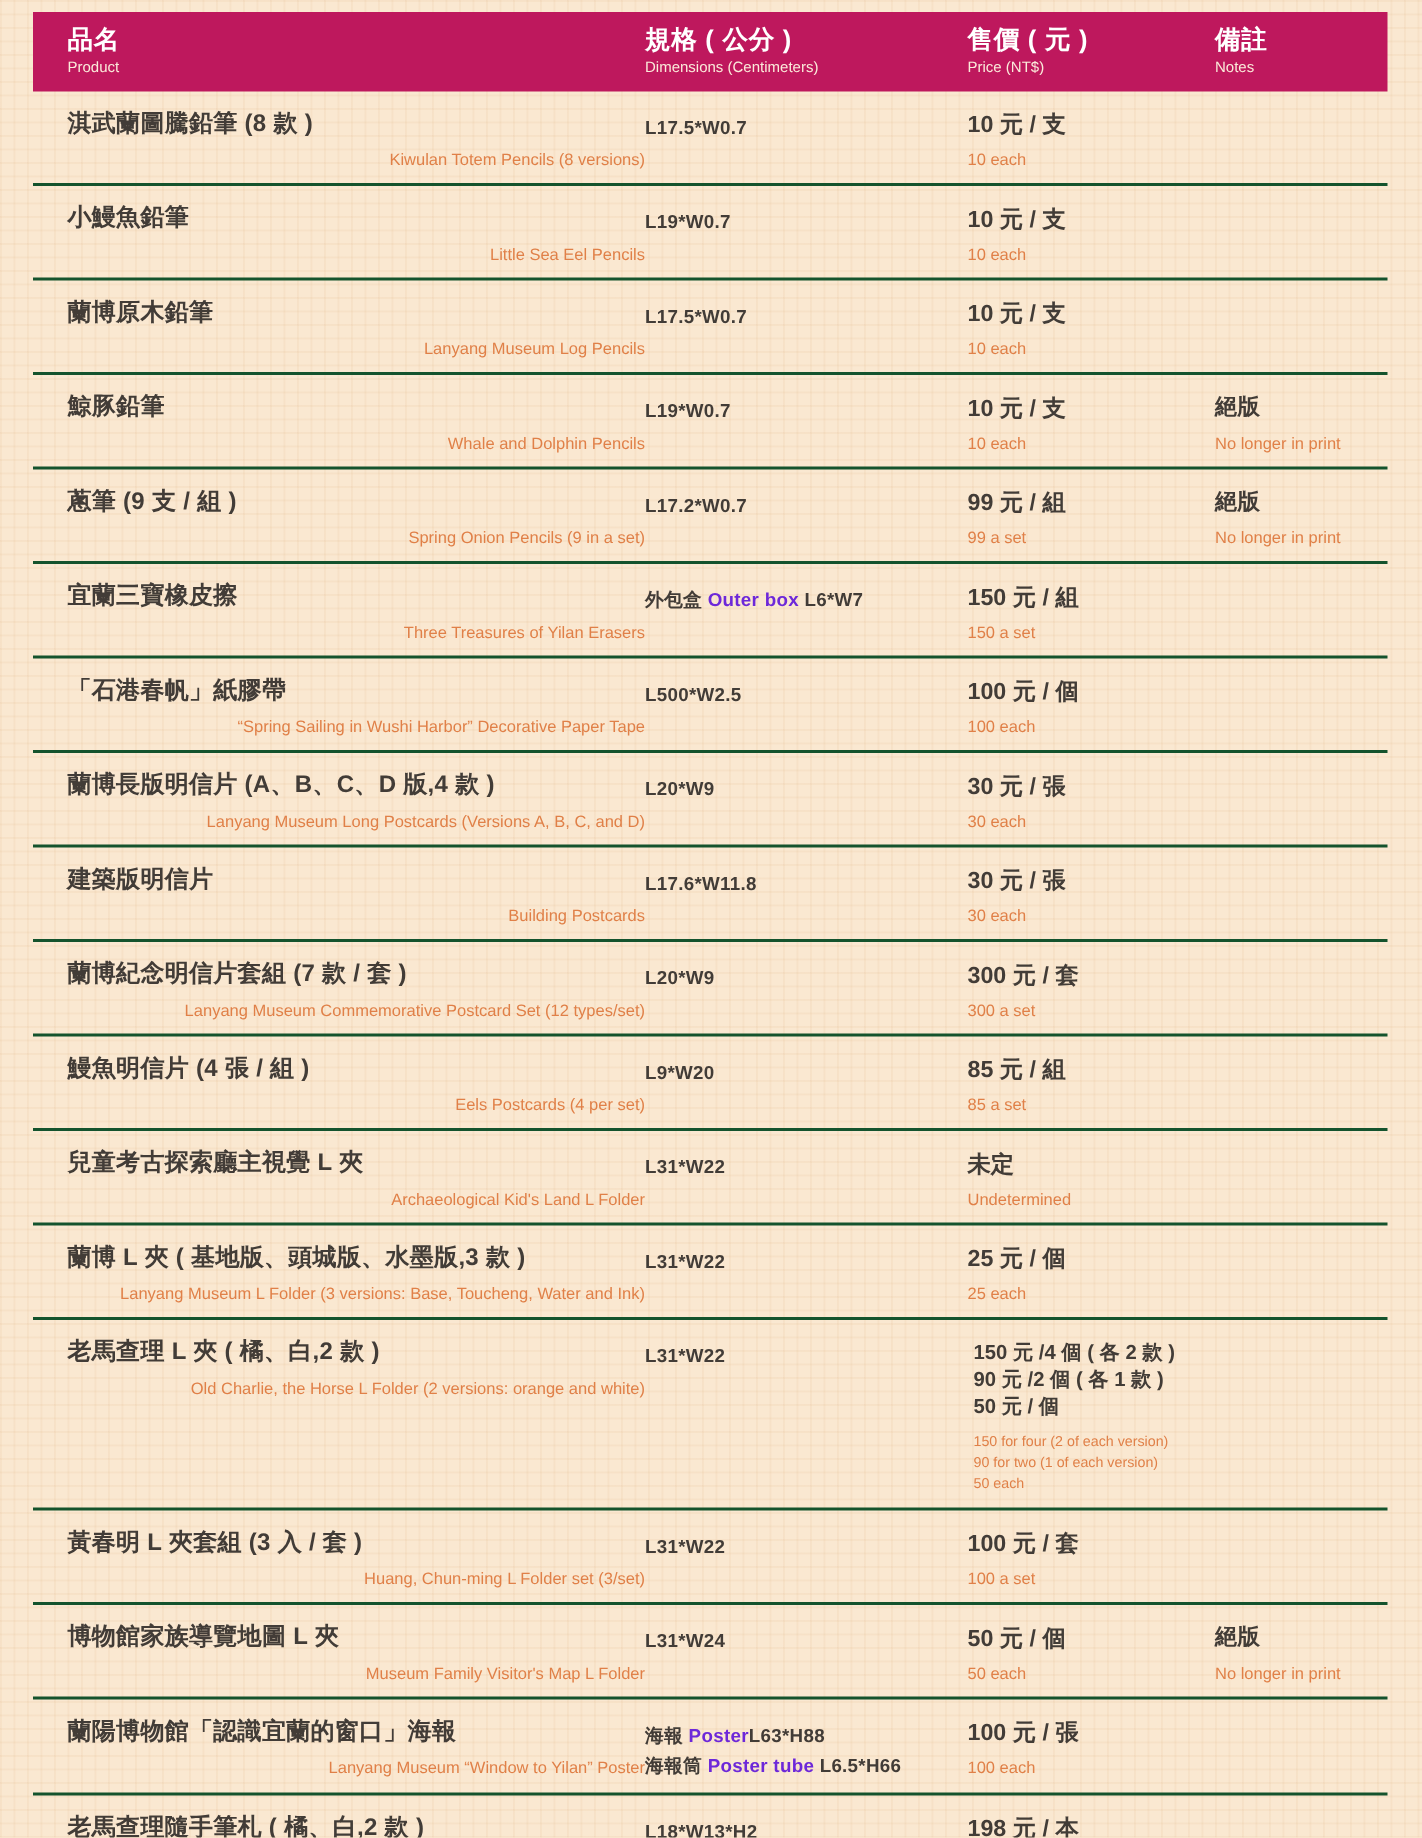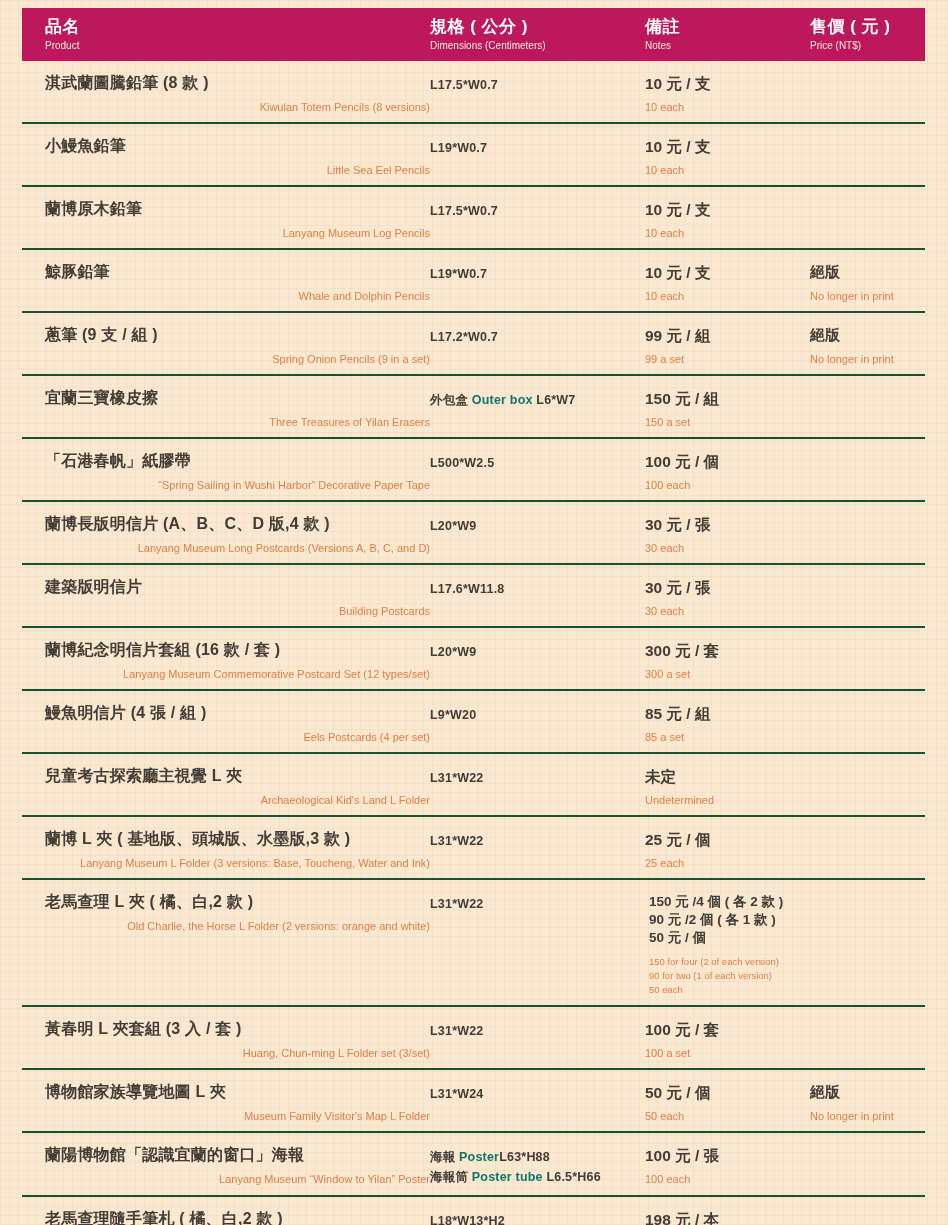--- a/index.html
+++ b/index.html
@@ -60,21 +60,21 @@
     line-height: 13px;
     text-align: right;
   }
   .dims-cell { padding-top: 2px; }
   .dim-line {
     font-size: 12.5px;
     font-weight: bold;
     line-height: 20px;
     letter-spacing: 0.2px;
   }
-  .dim-line .orange-label { color: #0f766e; font-weight: bold; }
+  .dim-line .orange-label { color: #6d28d9; font-weight: bold; }
   .price-cell { padding-top: 1px; }
   .price-zh {
     font-size: 15.5px;
     font-weight: bold;
     line-height: 19px;
   }
   .price-en {
     color: #E08048;
     font-size: 11px;
     margin-top: 8px;
@@ -104,27 +104,27 @@
   <div class="table-header">
     <div class="hcell">
       <div class="zh">品名</div>
       <div class="en">Product</div>
     </div>
     <div class="hcell">
       <div class="zh">規格 ( 公分 )</div>
       <div class="en">Dimensions (Centimeters)</div>
     </div>
     <div class="hcell">
+      <div class="zh">售價 ( 元 )</div>
+      <div class="en">Price (NT$)</div>
+    </div>
+    <div class="hcell">
       <div class="zh">備註</div>
       <div class="en">Notes</div>
     </div>
-    <div class="hcell">
-      <div class="zh">售價 ( 元 )</div>
-      <div class="en">Price (NT$)</div>
-    </div>
   </div>
 
   <div class="table-body">
   <div class="trow">
     <div class="cell name-cell">
       <div class="name-zh">淇武蘭圖騰鉛筆 (8 款 )</div>
       <div class="name-en">Kiwulan Totem Pencils (8 versions)</div>
     </div>
     <div class="cell dims-cell">
           <div class="dim-line"><span>L17.5*W0.7</span></div>
@@ -314,21 +314,21 @@
           </div>
     </div>
     <div class="cell note-cell">
       
       
     </div>
   </div>
 
   <div class="trow">
     <div class="cell name-cell">
-      <div class="name-zh">蘭博紀念明信片套組 (16 款 / 套 )</div>
+      <div class="name-zh">蘭博紀念明信片套組 (7 款 / 套 )</div>
       <div class="name-en">Lanyang Museum Commemorative Postcard Set (12 types/set)</div>
     </div>
     <div class="cell dims-cell">
           <div class="dim-line"><span>L20*W9</span></div>
         </div>
     <div class="cell price-cell">
       <div class="price-zh-group">
             <div class="price-zh">300 元 / 套</div>
           </div>
       <div class="price-en-group">

